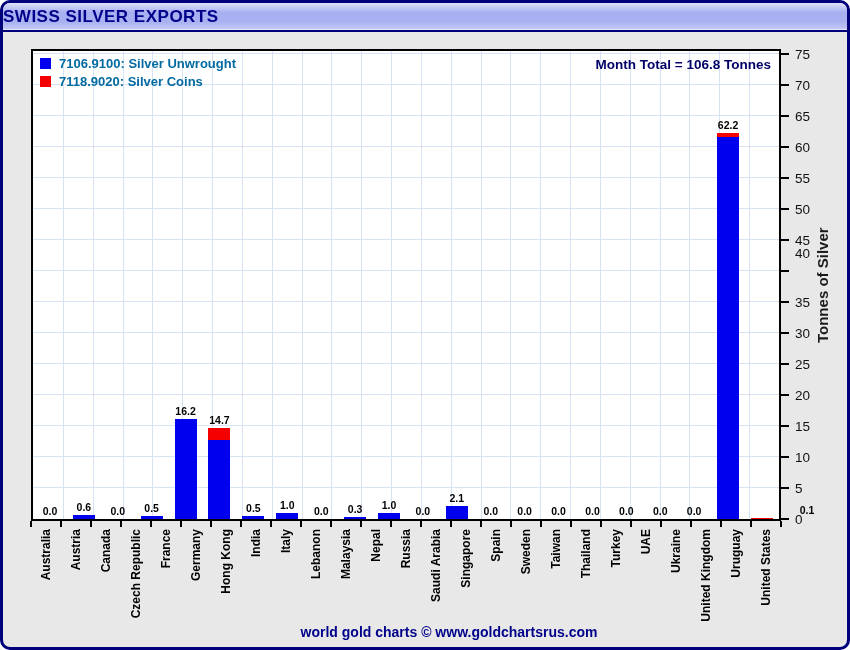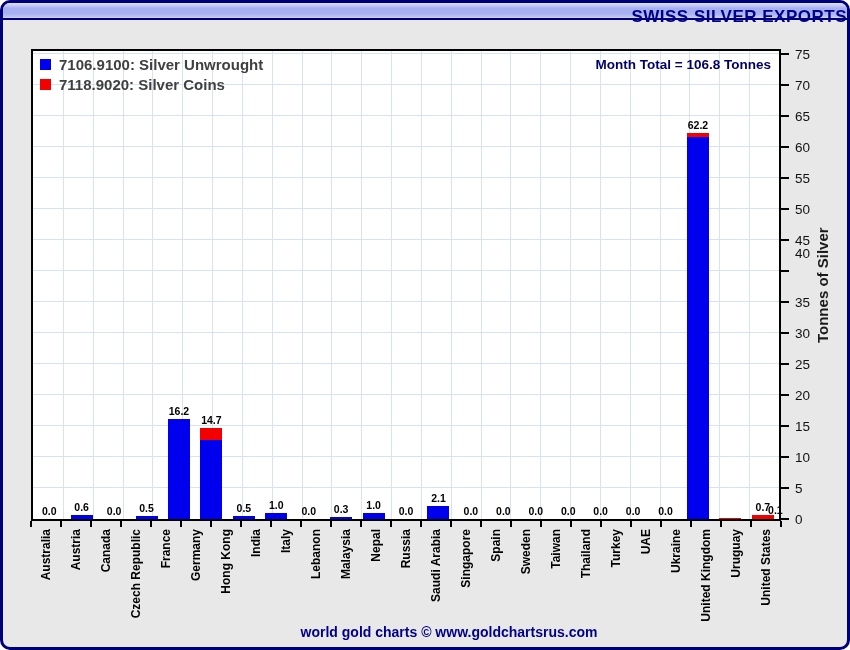--- a/index.html
+++ b/index.html
@@ -9,24 +9,24 @@
   .frame {
     position: relative;
     width: 850px; height: 650px;
     border: 3px solid #00007a;
     border-radius: 10px;
     background: #e8e8e8;
     overflow: hidden;
   }
 
   .title-bar {
-    position: absolute; top: 0; left: 0; right: 0; height: 17px;
+    position: absolute; top: 0; left: 0; right: 0; height: 29px;
     background: linear-gradient(to bottom, #dfe2fb 0%, #a7aff1 35%, #a9b1f1 70%, #c3c8f6 96%, #ffffff 100%);
     border-bottom: 2px solid #00007a;
-    text-align: right;
+    text-align: left;
   }
   .title-bar .title {
     display: inline-block; line-height: 27px;
     font-size: 17px; font-weight: bold; letter-spacing: 0.5px;
     color: #00008b;
   }
 
   .subheader { position: absolute; top: 31px; left: 0; right: 0; height: 20px; }
   .period {
     position: absolute; left: 33px; top: 0;
@@ -54,21 +54,21 @@
   .bar-seg { width: 100%; }
   .bar-value {
     position: absolute; left: 50%; transform: translateX(-50%);
     font-size: 10.5px; font-weight: bold; color: #000000;
     white-space: nowrap; z-index: 3;
   }
 
   .legend { position: absolute; top: 5px; left: 7px; z-index: 4; }
   .legend-row { display: flex; align-items: center; margin-bottom: 3px; }
   .legend-swatch { width: 11px; height: 11px; margin-right: 8px; }
-  .legend-label { font-size: 15px; font-weight: bold; color: #404040; white-space: nowrap; }
+  .legend-label { font-size: 13px; font-weight: bold; color: #0369a1; white-space: nowrap; }
 
   .month-total {
     position: absolute; top: 6px; right: 8px; z-index: 4;
     font-size: 13.5px; font-weight: bold; color: #000066; white-space: nowrap;
   }
 
   .y-axis { position: absolute; left: 778px; top: 46px; width: 70px; height: 472px; }
   .y-tick { position: absolute; left: 0; width: 8px; height: 2px; background: #000000; }
   .y-tick-label {
     position: absolute; left: 14px; transform: translateY(-50%);
@@ -260,26 +260,20 @@
               <div class="bar-seg" style="height: 381.838px; background: rgb(0, 0, 238);"></div>
             </div>
             <div class="bar-value" style="bottom: 387.558px;">62.2</div>
           </div>
           <div class="bar-slot">
             <div class="bar-stack">
               <div class="bar-seg" style="height: 1px; background: rgb(244, 0, 0);"></div>
             </div>
             <div class="bar-value" style="bottom: 3px; margin-left: 45px;">0.1</div>
           </div>
-          <div class="bar-slot">
-            <div class="bar-stack">
-              <div class="bar-seg" style="height: 4.33907px; background: rgb(244, 0, 0);"></div>
-            </div>
-            <div class="bar-value" style="bottom: 6.33907px;">0.7</div>
-          </div>
         </div>
     </div>
 
     <div class="legend">
       <div class="legend-row">
         <span class="legend-swatch" style="background: rgb(0, 0, 238);"></span>
         <span class="legend-label">7106.9100: Silver Unwrought</span>
       </div>
       <div class="legend-row">
         <span class="legend-swatch" style="background: rgb(244, 0, 0);"></span>

